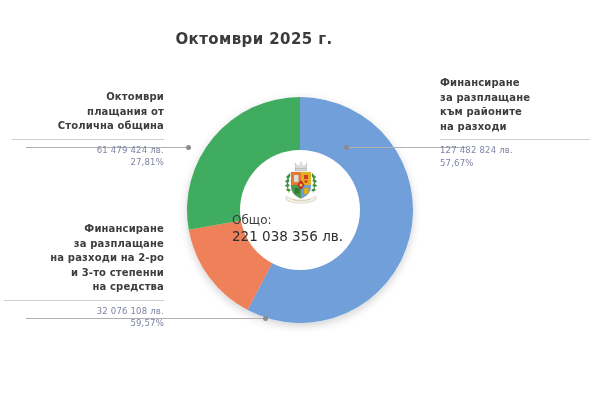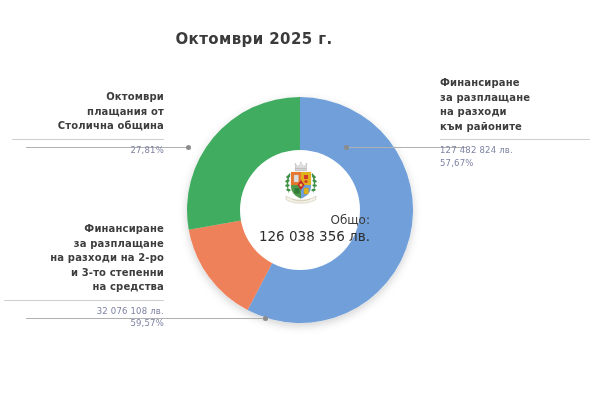--- a/index.html
+++ b/index.html
@@ -47,21 +47,21 @@
     width: 260px;
     height: 295px;
   }
 
   
   .center-block {
     position: absolute;
     left: 232px;
     top: 160px;
     width: 138px;
-    text-align: right;
+    text-align: left;
     pointer-events: none;
   }
   .emblem {
     display: block;
     margin: 0 auto 7px auto;
   }
   .center-total-label {
     font-size: 12px;
     color: #3c3c3c;
     line-height: 1.25;
@@ -185,51 +185,52 @@
           <circle cx="21" cy="25" r="1.5" fill="#e8c34a"></circle>
         </g>
       </g>
 
       <g>
         <path d="M6 36 C13 41.5 29 41.5 36 36 L36 39.5 C29 44.5 13 44.5 6 39.5 Z" fill="#f4f1e6" stroke="#c5bfa8" stroke-width="0.5"></path>
         <path d="M12 39.2 C17 41.4 25 41.4 30 39.2" stroke="#c0b89d" stroke-width="0.5" fill="none"></path>
       </g>
     </svg>
     <div class="center-total-label">Общо:</div>
-    <div class="center-total-value">126 038 356 лв.</div>
+    <div class="center-total-value">221 038 356 лв.</div>
   </div>
 
   <div class="leader" style="left:346px; top:147px; width:120px;"></div>
   <div class="leader-dot" style="left:344px; top:145px;"></div>
 
   <div class="leader" style="left:26px; top:147px; width:162px;"></div>
   <div class="leader-dot" style="left:186px; top:145px;"></div>
 
   <div class="leader" style="left:26px; top:318px; width:240px;"></div>
   <div class="leader-dot" style="left:263px; top:316px;"></div>
 
   <div class="callout callout-right">
     <div class="cl-title">
       <div>Финансиране</div>
       <div>за разплащане</div>
+      <div>към районите</div>
       <div>на разходи</div>
-      <div>към районите</div>
     </div>
     <div class="cl-rule"></div>
     <div class="cl-value">127 482 824 лв.</div>
     <div class="cl-pct">57,67%</div>
   </div>
 
   <div class="callout callout-topleft">
     <div class="cl-title">
       <div>Октомври</div>
       <div>плащания от</div>
       <div>Столична община</div>
     </div>
     <div class="cl-rule"></div>
+    <div class="cl-value">61 479 424 лв.</div>
     <div class="cl-pct">27,81%</div>
   </div>
 
   <div class="callout callout-bottomleft">
     <div class="cl-title">
       <div>Финансиране</div>
       <div>за разплащане</div>
       <div>на разходи на 2-ро</div>
       <div>и 3-то степенни</div>
       <div>на средства</div>

